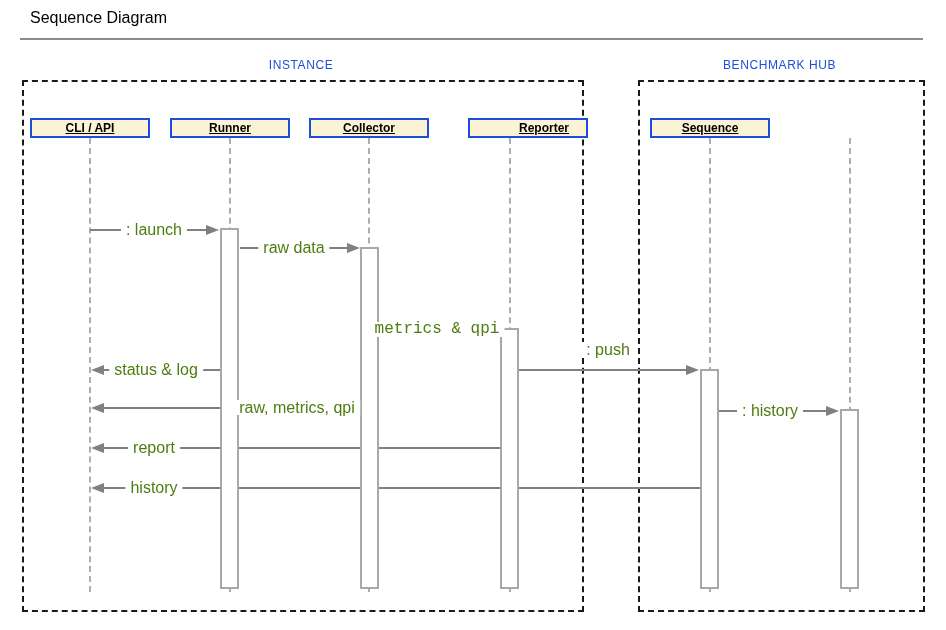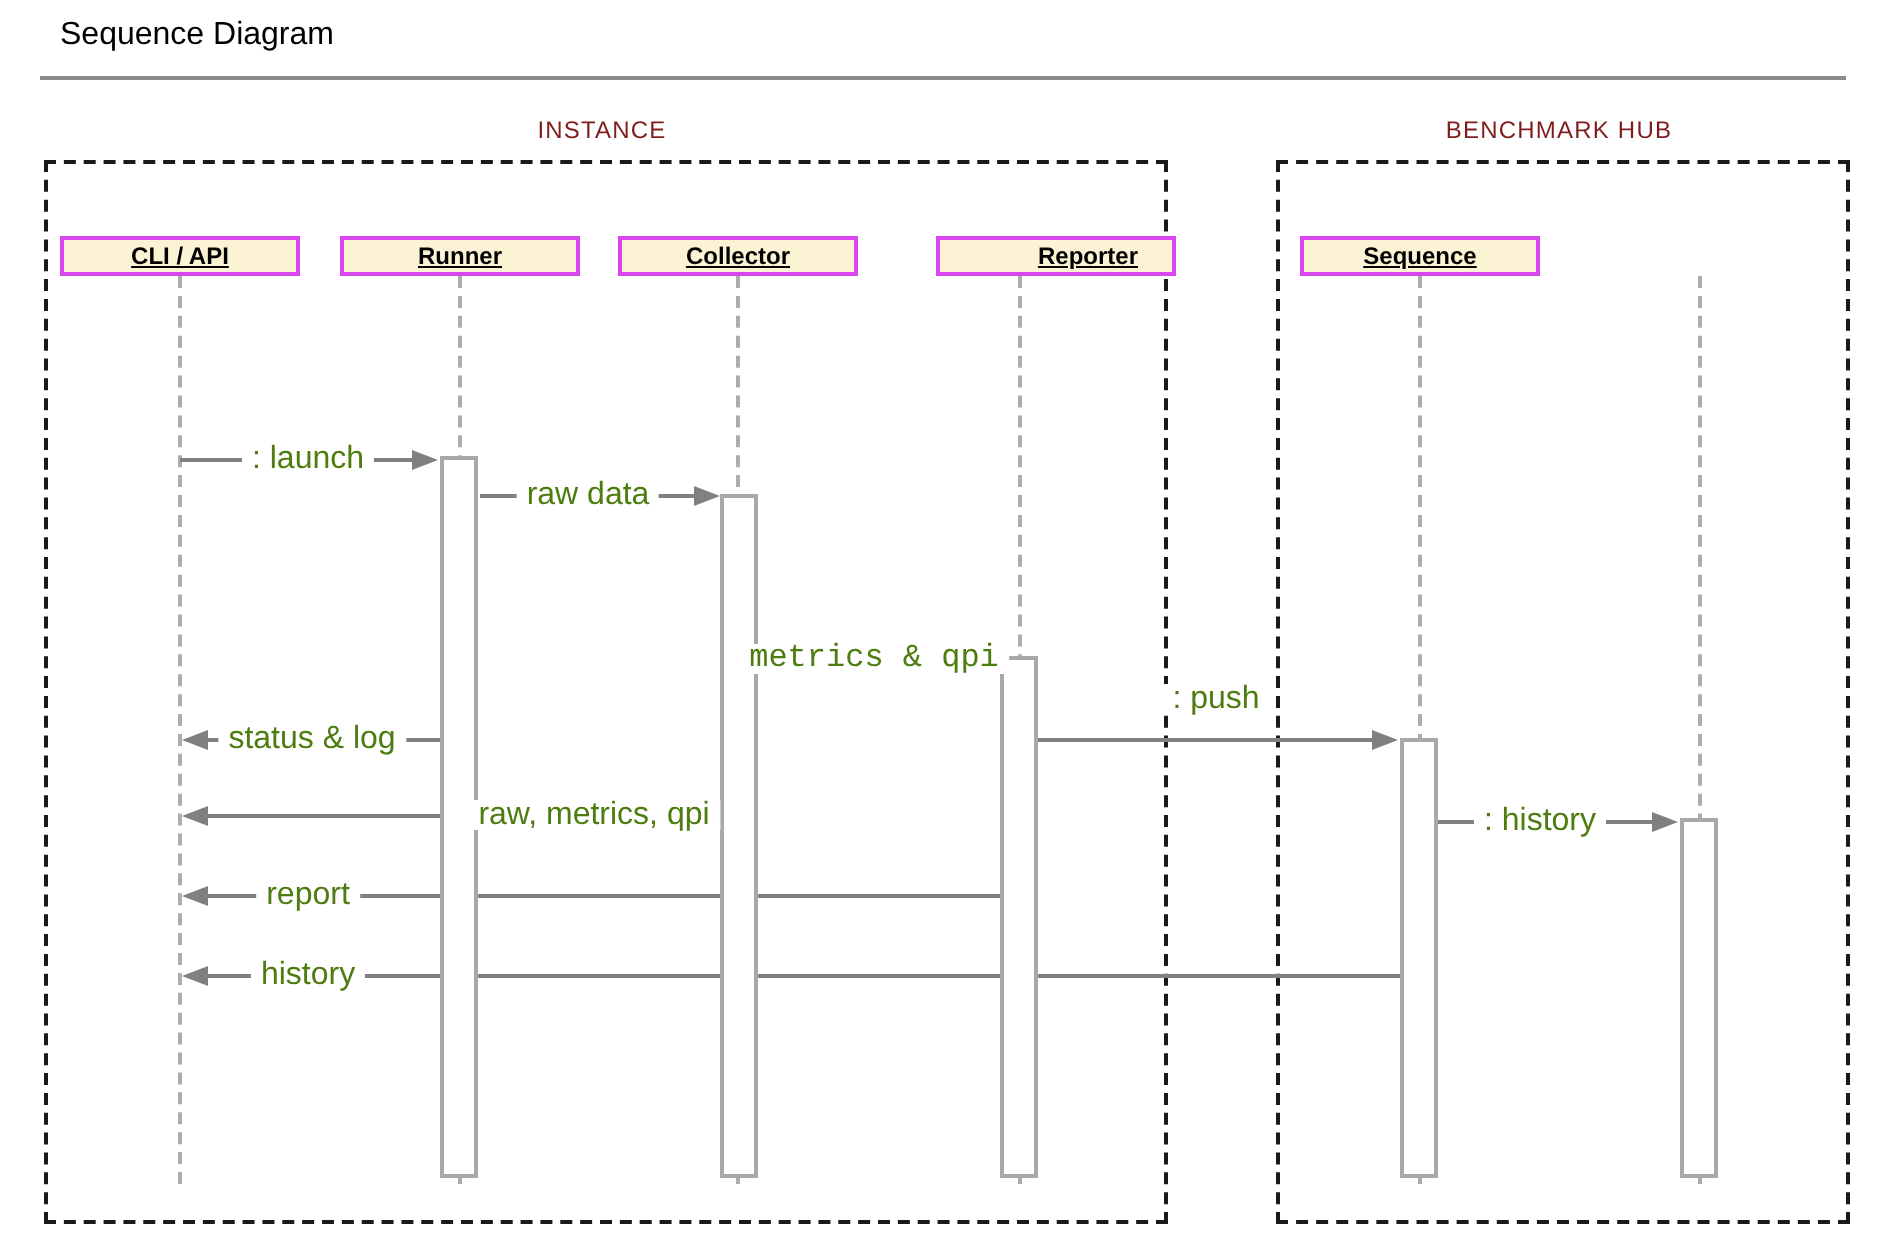--- a/index.html
+++ b/index.html
@@ -4,23 +4,23 @@
 <style>
   html,body{margin:0;padding:0;background:#ffffff;}
   .canvas{
     position:relative;width:946px;height:630px;background:#ffffff;overflow:hidden;
     font-family:"Liberation Sans",sans-serif;color:#000000;
   }
   .abs{position:absolute;}
   .title{left:30px;top:9px;font-size:16px;color:#000;}
   .title-rule{left:20px;top:38px;width:903px;height:2px;background:#8c8c8c;}
   .frame{border:2px dashed #1a1a1a;background:transparent;}
-  .frame-label{font-size:12px;letter-spacing:0.6px;text-align:center;color:#7f1d1d;}
+  .frame-label{font-size:12px;letter-spacing:0.6px;text-align:center;color:#1d4ed8;}
   .actor{
-    height:20px;box-sizing:border-box;border:2px solid #d946ef;background:#fcf2d4;
+    height:20px;box-sizing:border-box;border:2px solid #1d4ed8;background:#fcf2d4;
     font-size:12px;font-weight:bold;text-decoration:underline;text-align:center;
     line-height:16px;color:#000;
   }
   .lifeline{width:0;border-left:2px dashed #adadad;}
   .activation{box-sizing:border-box;width:19px;border:2px solid #a8a8a8;background:#ffffff;z-index:3;}
   .msg-line{height:2px;background:#808080;z-index:2;}
   .arrow-r{width:0;height:0;border-top:5px solid transparent;border-bottom:5px solid transparent;border-left:13px solid #808080;z-index:2;}
   .arrow-l{width:0;height:0;border-top:5px solid transparent;border-bottom:5px solid transparent;border-right:13px solid #808080;z-index:2;}
   .msg-label{
     font-size:16px;line-height:15px;background:#ffffff;padding:0 5px;white-space:nowrap;

